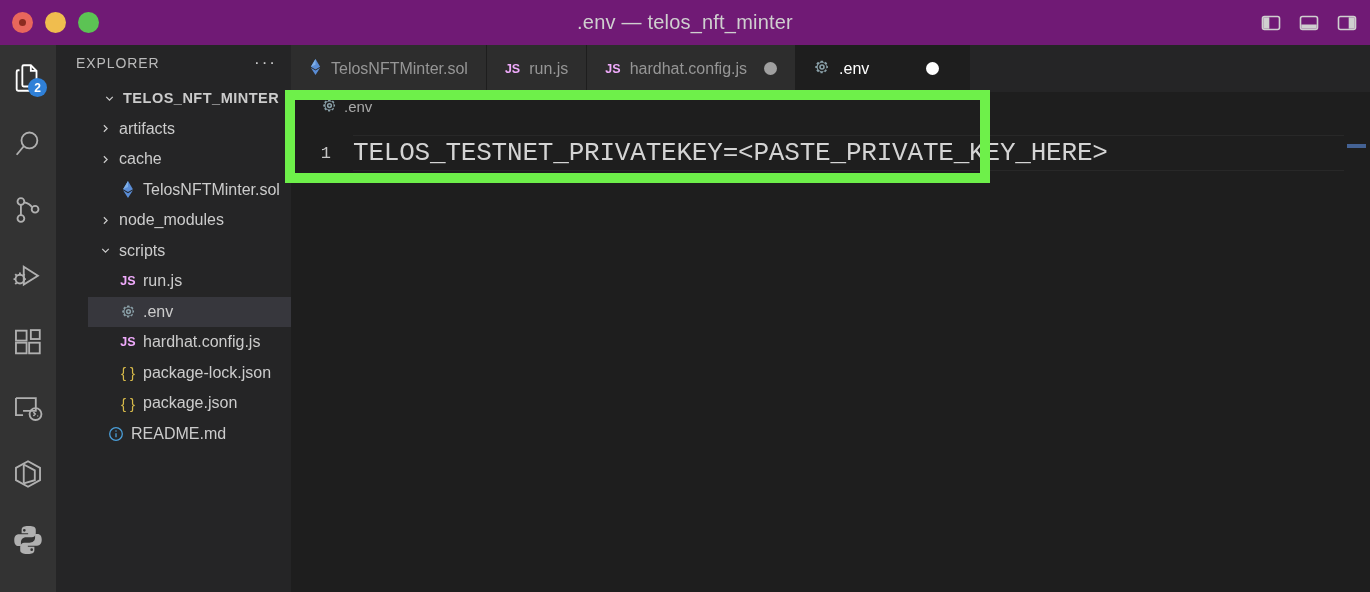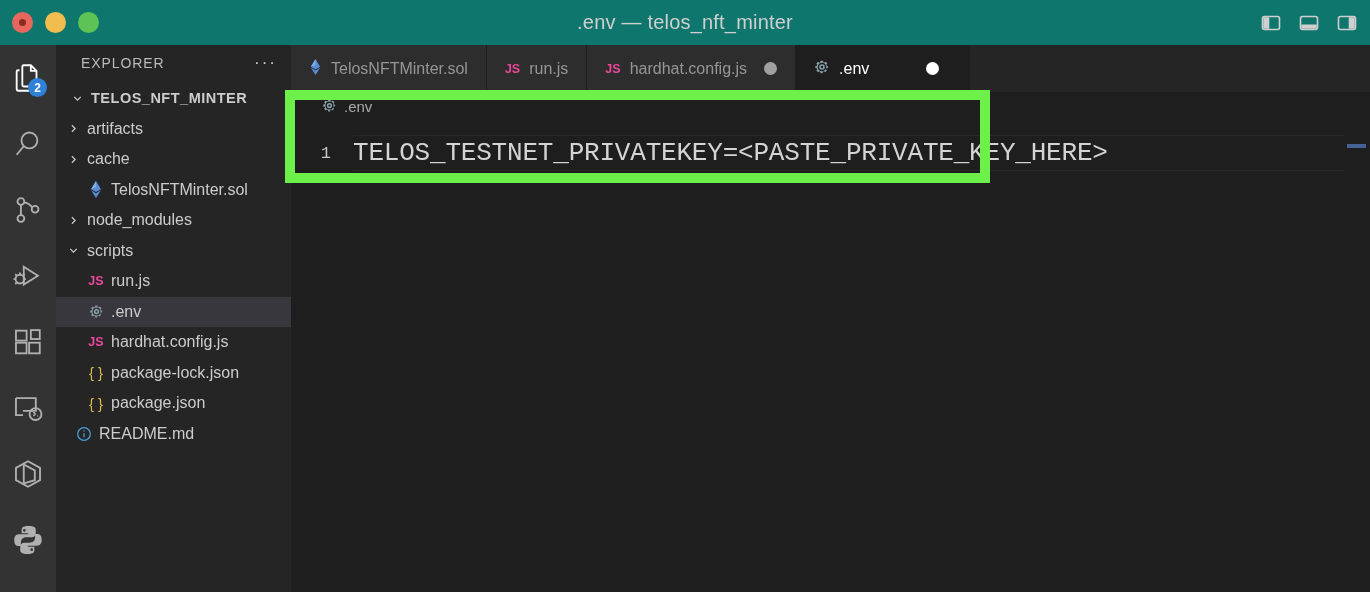--- a/index.html
+++ b/index.html
@@ -7,21 +7,21 @@
     width: 1370px; height: 592px;
     background: #1e1e1e;
     font-family: "Liberation Sans", sans-serif;
     overflow: hidden;
   }
   #app { position: relative; width: 1370px; height: 592px; }
 
   
   .titlebar {
     position: absolute; left: 0; top: 0; width: 1370px; height: 45px;
-    background: #0f766e;
+    background: #701a75;
     display: flex; align-items: center;
   }
   .traffic { position: absolute; left: 12px; top: 0; height: 45px; display: flex; align-items: center; gap: 12px; }
   .light { width: 21px; height: 21px; border-radius: 50%; }
   .light.close { background: #e8675c; display:flex; align-items:center; justify-content:center;}
   .light.close::after { content:""; width:7px; height:7px; border-radius:50%; background:#8c2b20; }
   .light.min { background: #f0bd4e; }
   .light.max { background: #5cc354; }
   .title-text {
     position: absolute; left: 0; top: 0; width: 1370px; height: 45px;
@@ -51,43 +51,43 @@
     display: flex; align-items: center; justify-content: center; padding: 0 4px;
   }
 
   
   .sidebar {
     position: absolute; left: 56px; top: 45px; width: 235px; height: 547px;
     background: #252526;
   }
   .sidebar-header {
     height: 35px; display: flex; align-items: center; justify-content: space-between;
-    padding: 0 14px 0 25px;
+    padding: 0 14px 0 20px;
   }
   .sidebar-header .lbl { color: #bbbbbb; font-size: 14px; letter-spacing: .9px; }
   .dots { color: #cccccc; font-size: 17px; letter-spacing: 2px; line-height: 10px; }
 
-  .tree { padding-top: 3px; font-size: 16px; color: #cccccc; }
+  .tree { padding-top: 3px; font-size: 16px; color: #cccccc; margin-left: 32px; }
   .row {
     height: 30.5px; display: flex; align-items: center; gap: 0;
     padding-left: 10px; white-space: nowrap; position: relative;
   }
   .row.selected { background: #37373d; }
   .row .twisty {
     width: 22px; min-width: 22px; display: flex; align-items: center; justify-content: center;
     color: #cccccc;
   }
   .row .fileicon {
     width: 24px; min-width: 24px; display: flex; align-items: center; justify-content: center;
   }
   .row .name { padding-left: 3px; }
   .row.root .name { font-weight: bold; font-size: 14.5px; letter-spacing: .5px; }
   .indent-1 { padding-left: 6px; }
   .indent-2 { padding-left: 28px; }
-  .js-icon { color: #ec4899; font-size: 12.5px; font-weight: bold; font-family: "Liberation Sans", sans-serif; }
+  .js-icon { color: #f0abfc; font-size: 12.5px; font-weight: bold; font-family: "Liberation Sans", sans-serif; }
   .json-icon { color: #d7ba4a; font-size: 15px; }
 
   
   .editor-area {
     position: absolute; left: 291px; top: 45px; width: 1079px; height: 547px;
     background: #1e1e1e;
   }
   .tabbar { height: 47px; background: #252526; display: flex; align-items: stretch; }
   .tab {
     display: flex; align-items: center; gap: 9px;

